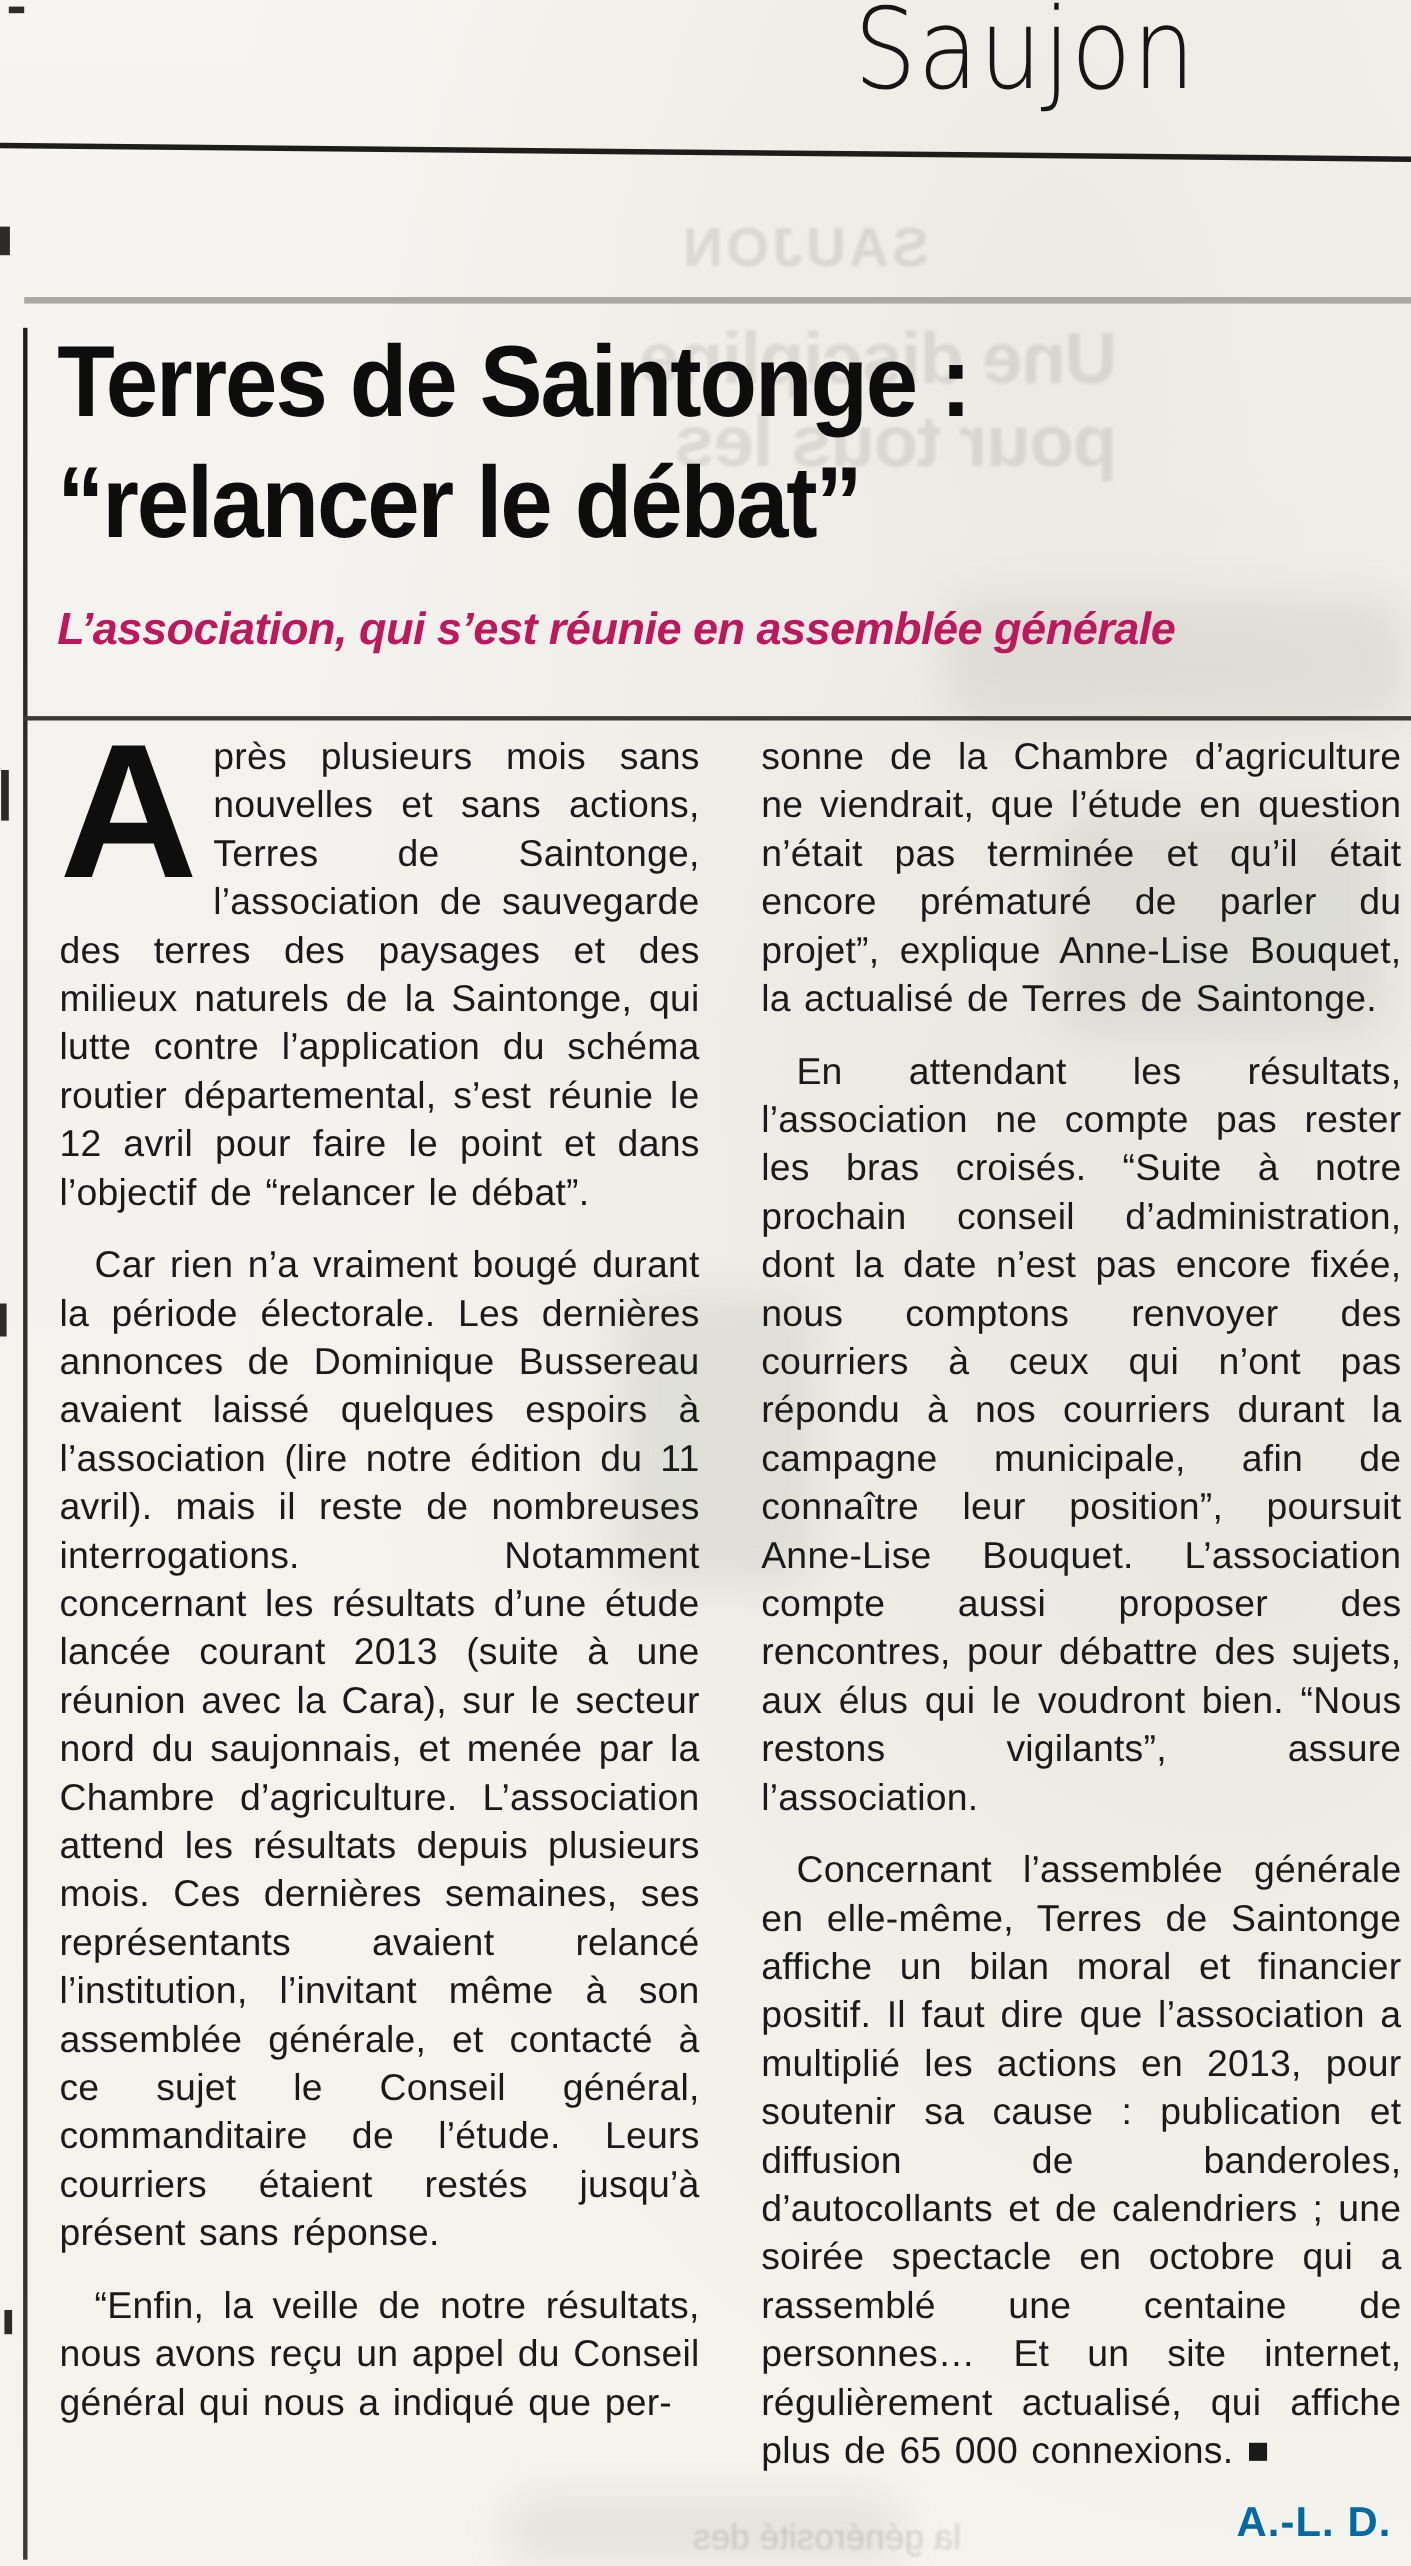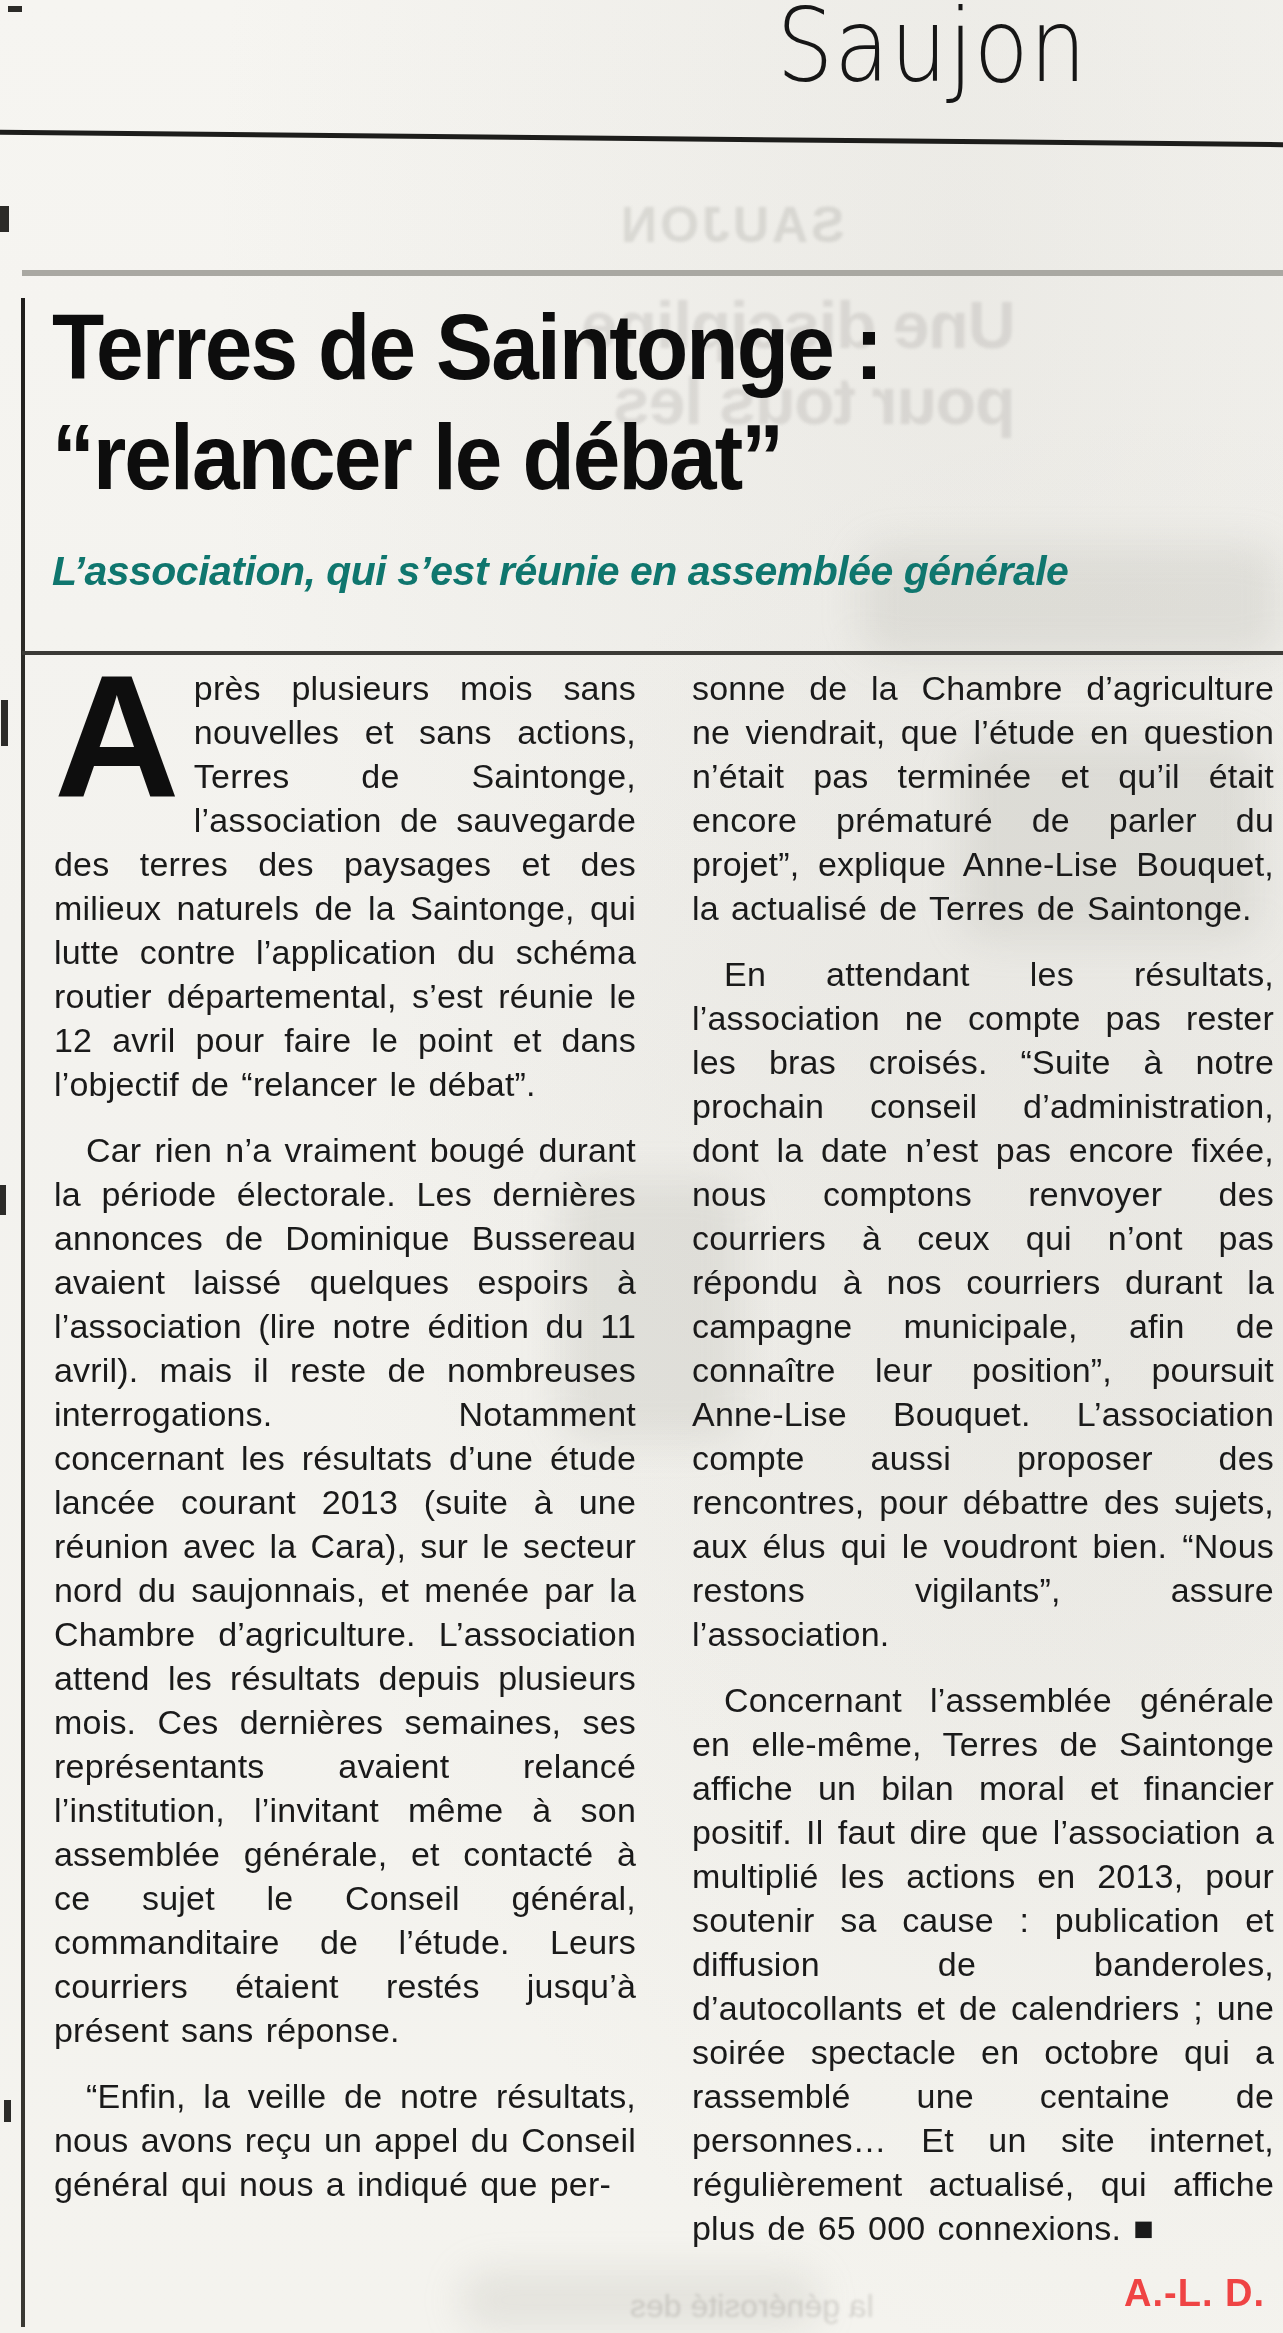--- a/index.html
+++ b/index.html
@@ -36,21 +36,21 @@
   .title{
     position:absolute;left:52px;top:292px;
     font-weight:bold;font-size:92px;line-height:1.2;letter-spacing:-2px;
     color:#0d0d0d;transform:scaleX(0.93);transform-origin:left top;
     white-space:nowrap;
   }
   
   .lede{
     position:absolute;left:52px;top:546px;
     font-weight:bold;font-style:italic;font-size:41px;line-height:1.26;
-    color:#0f766e;letter-spacing:-0.5px;white-space:nowrap;
+    color:#be185d;letter-spacing:-0.5px;white-space:nowrap;
   }
   .lede-rule{
     position:absolute;left:22px;right:0;top:651px;height:4px;background:#3b3a36;
   }
   
   .col{position:absolute;top:666px;width:582px;}
   .col-left{left:54px;}
   .col-right{left:692px;}
   p.para{
     margin:0 0 22px 0;font-size:34px;line-height:44px;
@@ -58,21 +58,21 @@
     color:#1a1a1a;text-indent:32px;
   }
   p.para.no-indent{text-indent:0;}
   p.para .it{}
   .dropcap{
     float:left;font-weight:bold;font-size:174px;line-height:130px;
     padding:6px 14px 0 0;color:#0e0e0e;
   }
   .byline{
     position:absolute;right:18px;top:2272px;
-    font-weight:bold;font-size:38px;letter-spacing:1px;color:#ef4444;text-align:right;
+    font-weight:bold;font-size:38px;letter-spacing:1px;color:#0369a1;text-align:right;
   }
   
   .ghost{
     position:absolute;transform:scaleX(-1);
     color:rgba(70,68,62,0.13);font-weight:bold;filter:blur(1.6px);
     white-space:nowrap;
   }
   .ghost-masthead{top:196px;left:618px;font-size:50px;letter-spacing:3px;}
   .ghost-headline{top:288px;left:582px;font-size:66px;line-height:1.15;letter-spacing:-1px;color:rgba(70,68,62,0.12);}
   .ghost-bottom{top:2288px;left:630px;font-size:32px;font-weight:normal;color:rgba(70,68,62,0.18);}

